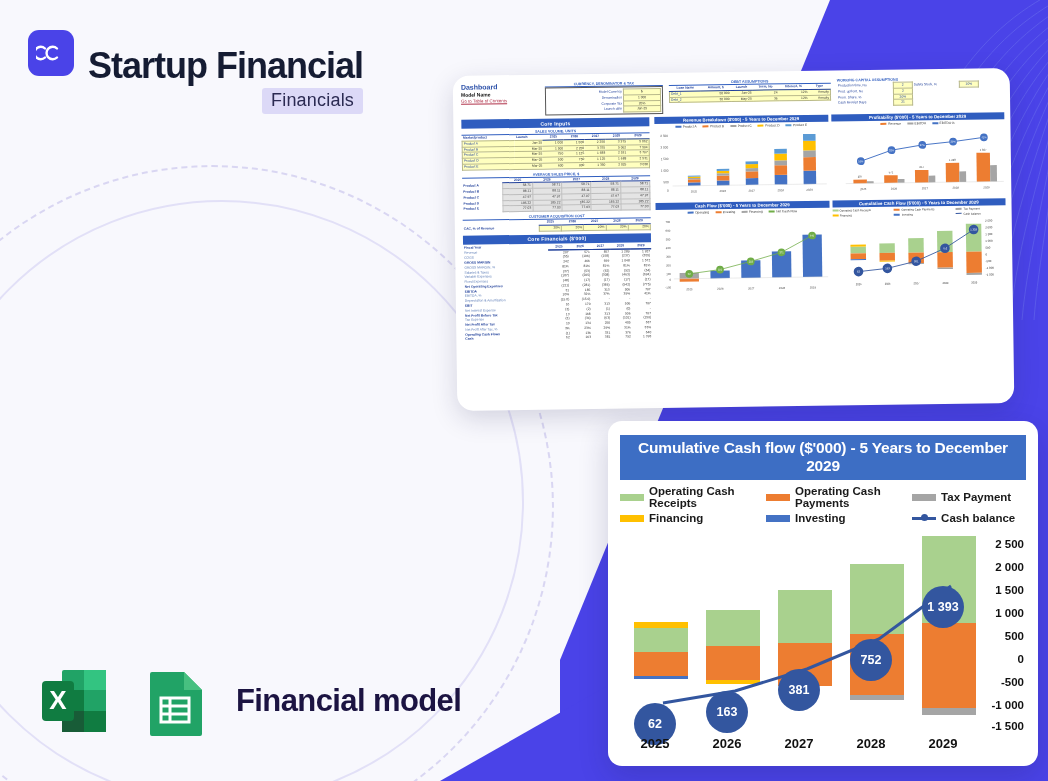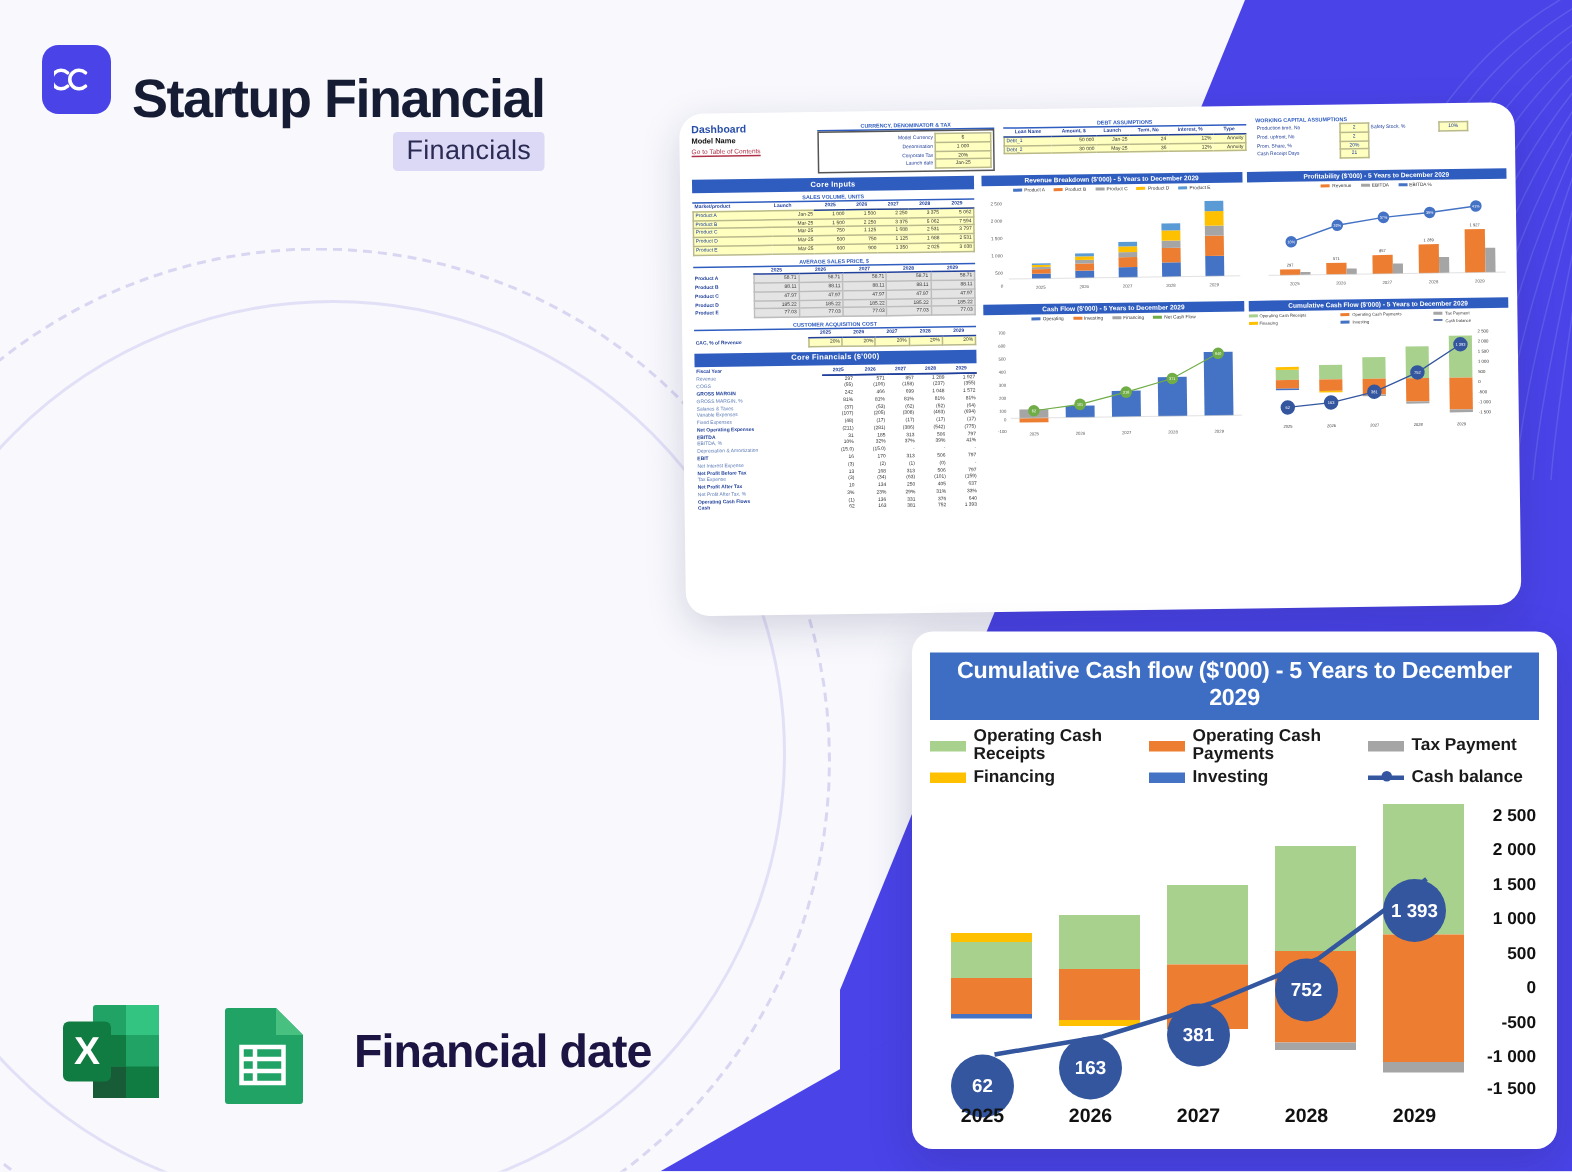--- a/index.html
+++ b/index.html
@@ -187,21 +187,21 @@
       <svg width="78" height="78" viewBox="0 0 78 78">
         <path d="M14 10 h34 l18 18 v44 a2 2 0 0 1 -2 2 H16 a2 2 0 0 1 -2 -2 V12 a2 2 0 0 1 2 -2z" fill="#21a366"></path>
         <path d="M48 10 l18 18 h-18z" fill="#7ee2a8"></path>
         <path d="M48 28 h18 l-18 -18z" fill="#0f9d58" opacity=".5"></path>
         <rect x="25" y="36" width="28" height="24" fill="none" stroke="#fff" stroke-width="3"></rect>
         <line x1="25" y1="44" x2="53" y2="44" stroke="#fff" stroke-width="3"></line>
         <line x1="25" y1="52" x2="53" y2="52" stroke="#fff" stroke-width="3"></line>
         <line x1="34" y1="36" x2="34" y2="60" stroke="#fff" stroke-width="3"></line>
       </svg>
     </div>
-    <div class="fmt-label">Financial date</div>
+    <div class="fmt-label">Financial model</div>
   </div>
 
   <div class="card-dash">
     <div class="sheet">
 
       <div style="display:flex;gap:6px;align-items:flex-start;">
         <div style="width:78px;">
           <div class="ttl-dash">Dashboard</div>
           <div class="ttl-model">Model Name</div>
           <div class="ttl-toc">Go to Table of Contents</div>

